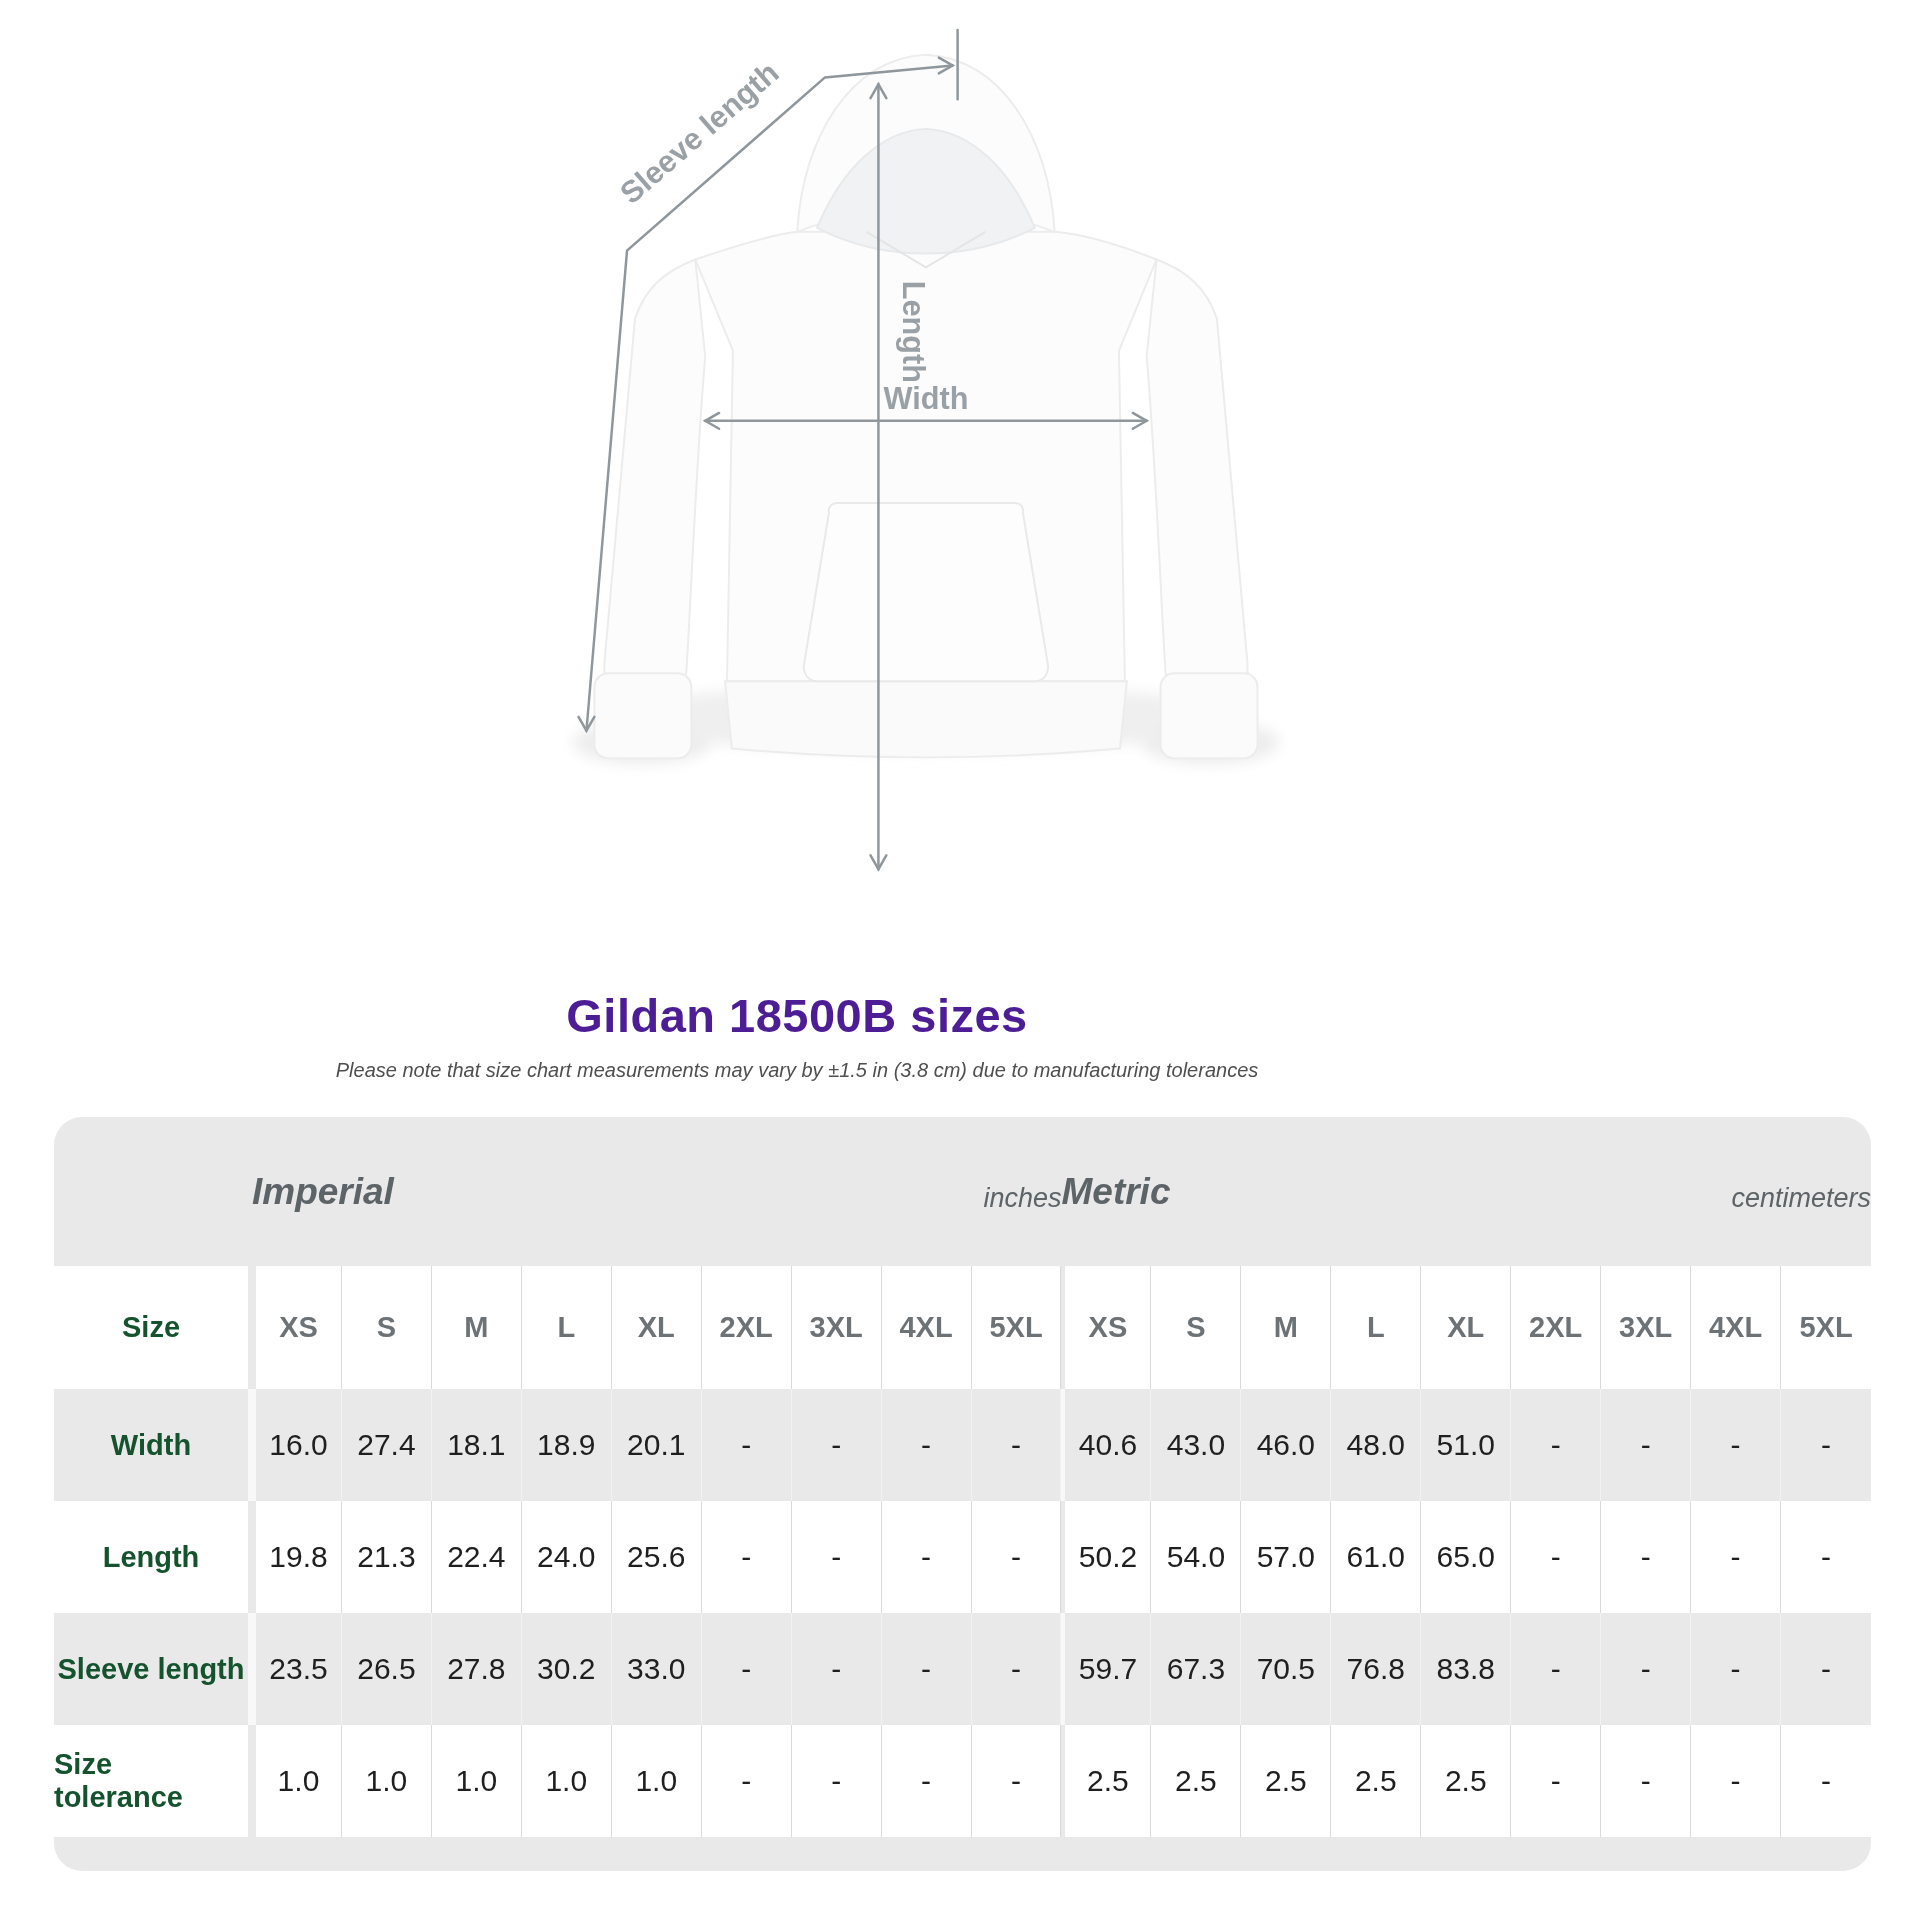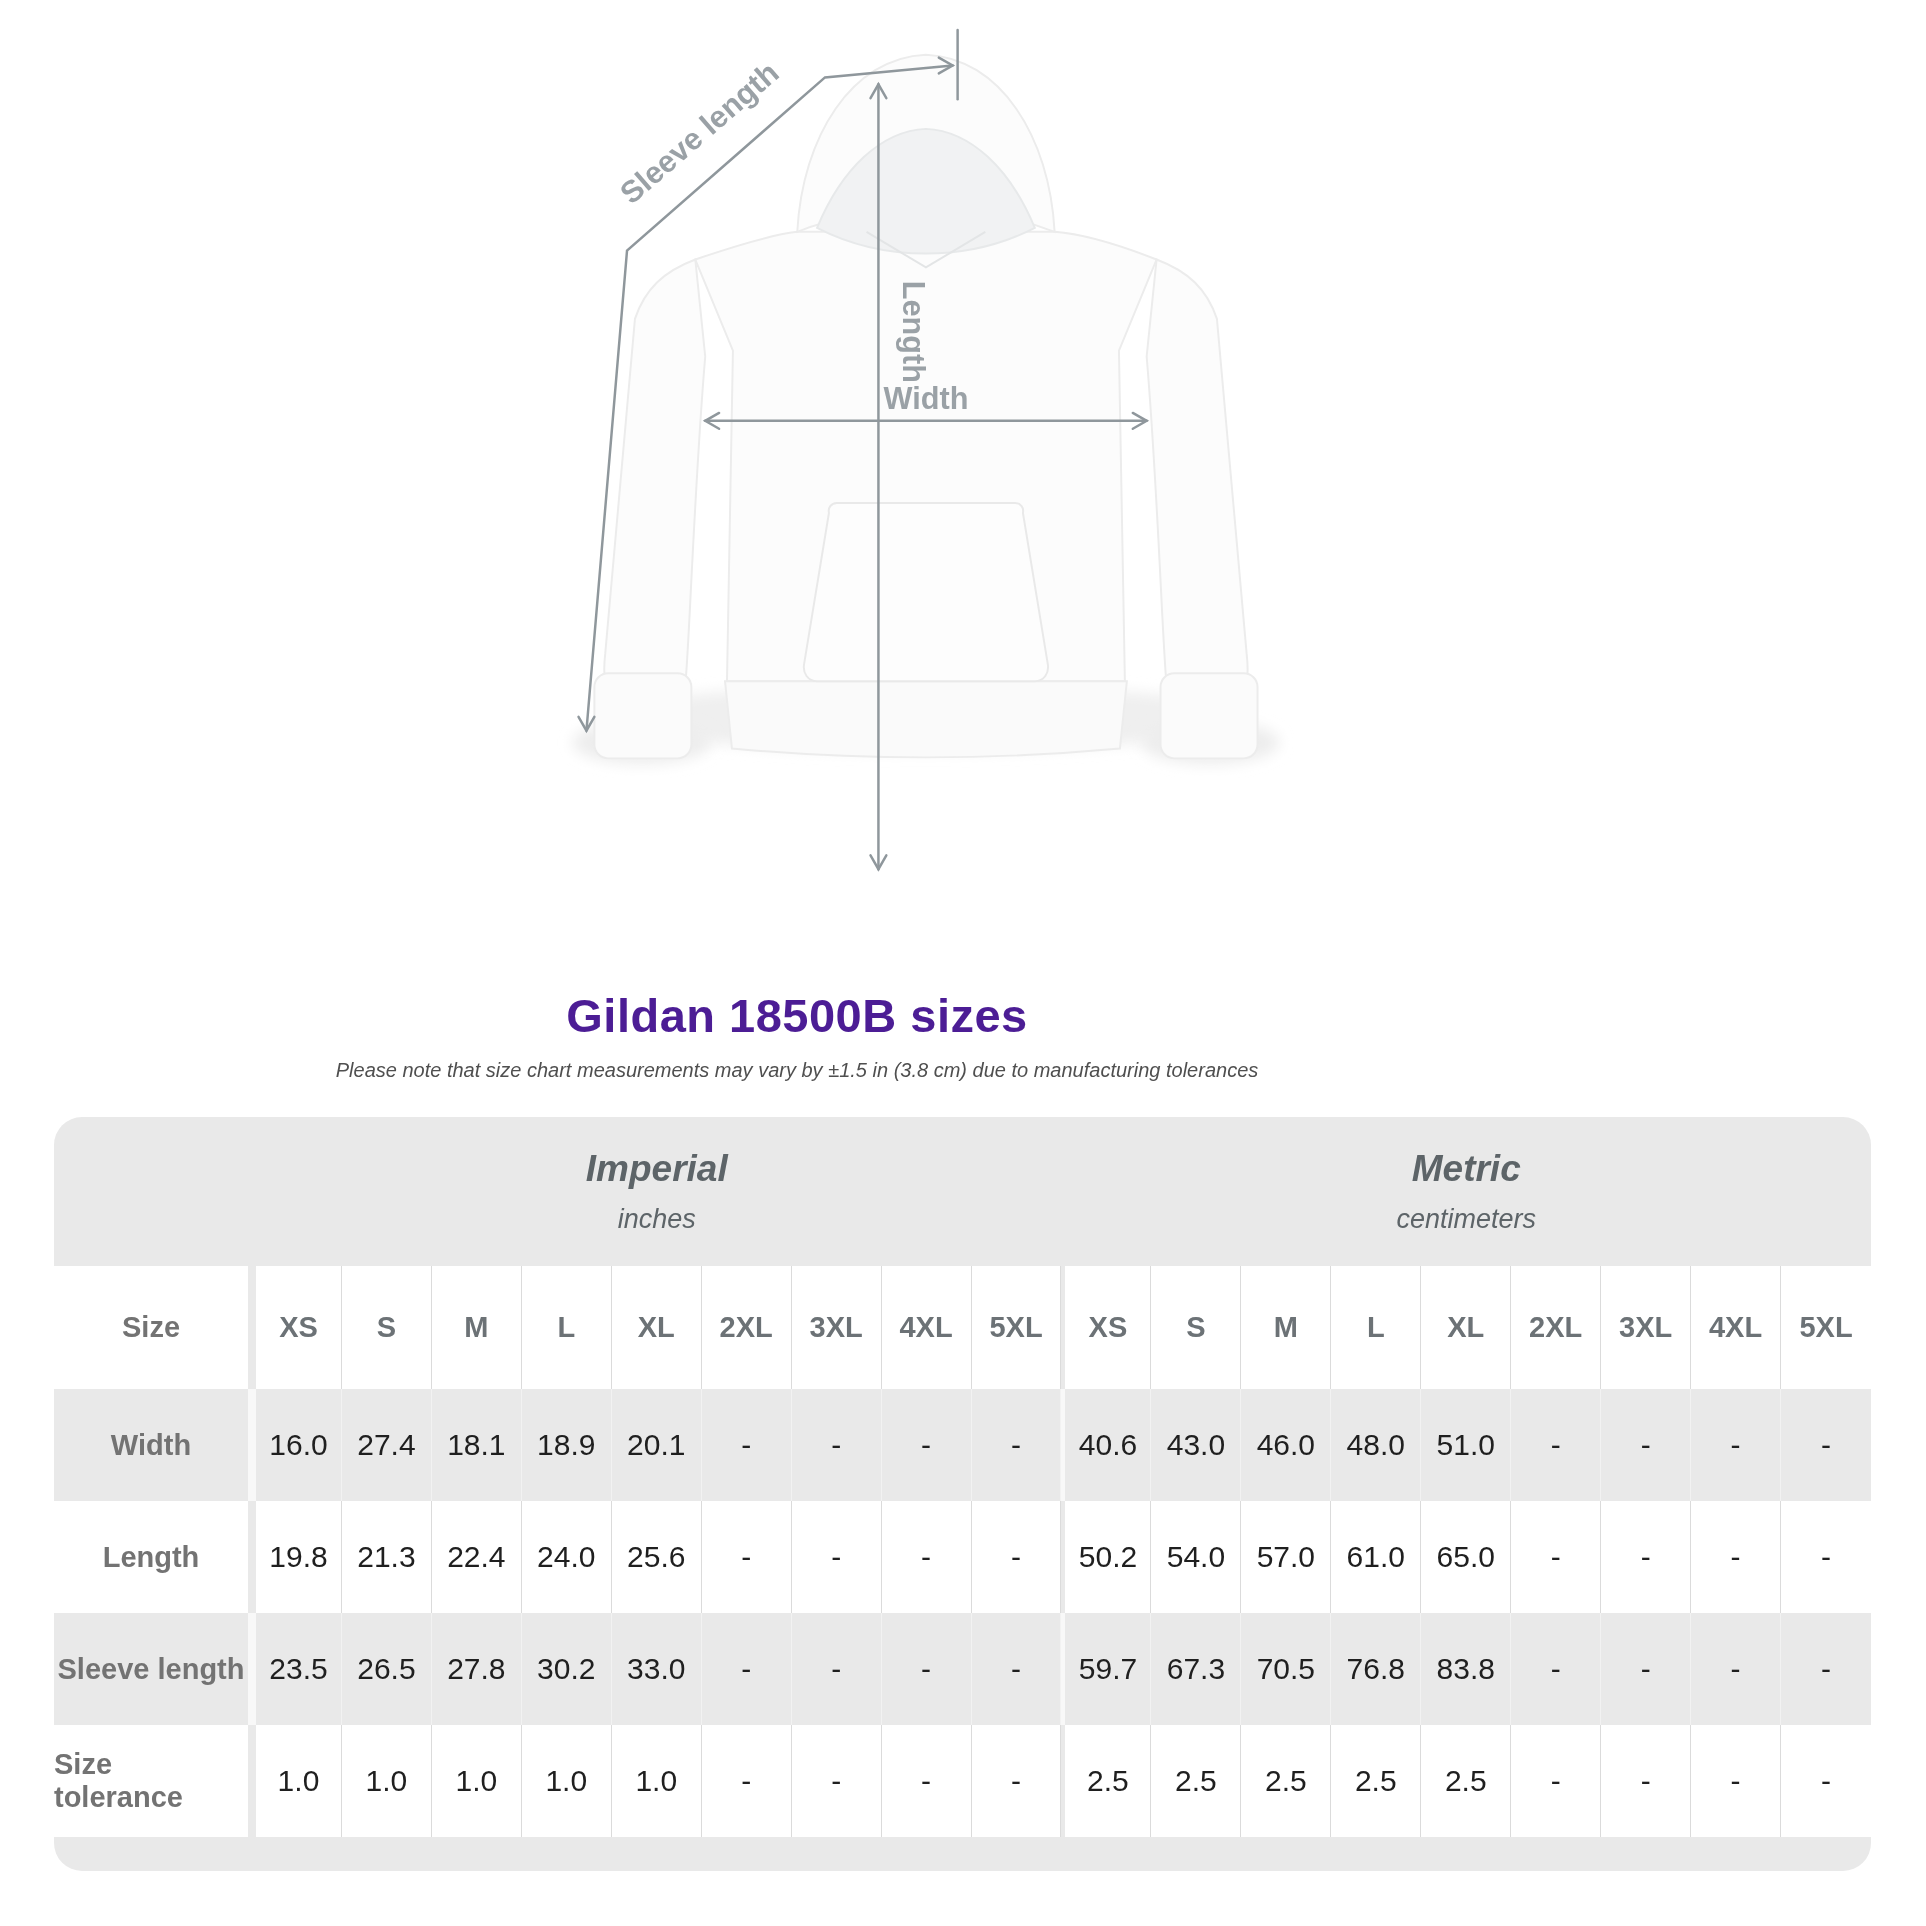--- a/index.html
+++ b/index.html
@@ -22,29 +22,29 @@
 
   
   .table-card{
     position:absolute;left:54px;top:1117px;width:1817px;height:754px;
     background:#e9e9e9;border-radius:28px;overflow:hidden;
   }
   .trow{display:grid;grid-template-columns:198px repeat(18,1fr);}
   .cell{display:flex;align-items:center;justify-content:center;}
 
   .unit-row{height:149px;}
-  .unit-cell{display:flex;flex-direction:column;align-items:center;justify-content:center;}
+  .unit-cell{display:flex;flex-direction:row;align-items:center;justify-content:space-between;}
   .unit-name{font-size:37px;font-weight:bold;font-style:italic;color:#5d6468;}
   .unit-sub{margin-top:14px;font-size:27px;font-style:italic;color:#5d6468;}
 
   .size-header-row{height:123px;}
   .data-row{height:112px;}
 
   .head-txt{font-size:29px;font-weight:bold;color:#6c7276;}
-  .label-cell{font-size:29px;font-weight:bold;color:#737373;}
+  .label-cell{font-size:29px;font-weight:bold;color:#14532d;}
   .val{font-size:30px;color:#1f1f1f;}
 
   .row-white .cell{background:#ffffff;border-right:1px solid #dbdbdb;}
   .row-white .cell:last-child{border-right:none;}
   .row-white .label-cell{border-right:4px solid #e9e9e9;}
   .row-white .thick{border-left:4px solid #e9e9e9;}
 
   .row-gray .cell{background:transparent;border-right:1px solid #f2f2f2;}
   .row-gray .cell:last-child{border-right:none;}
   .row-gray .label-cell{border-right:4px solid #f8f8f8;}

